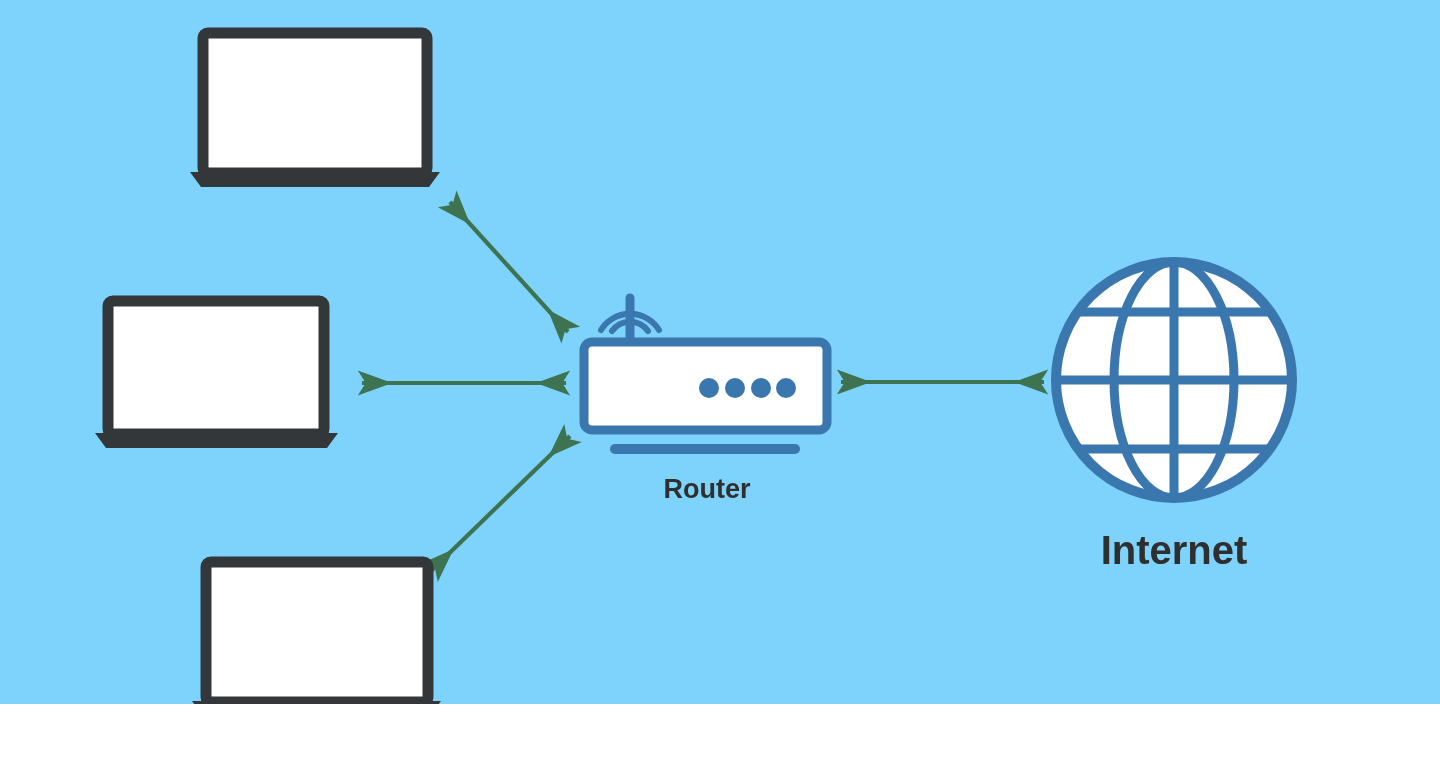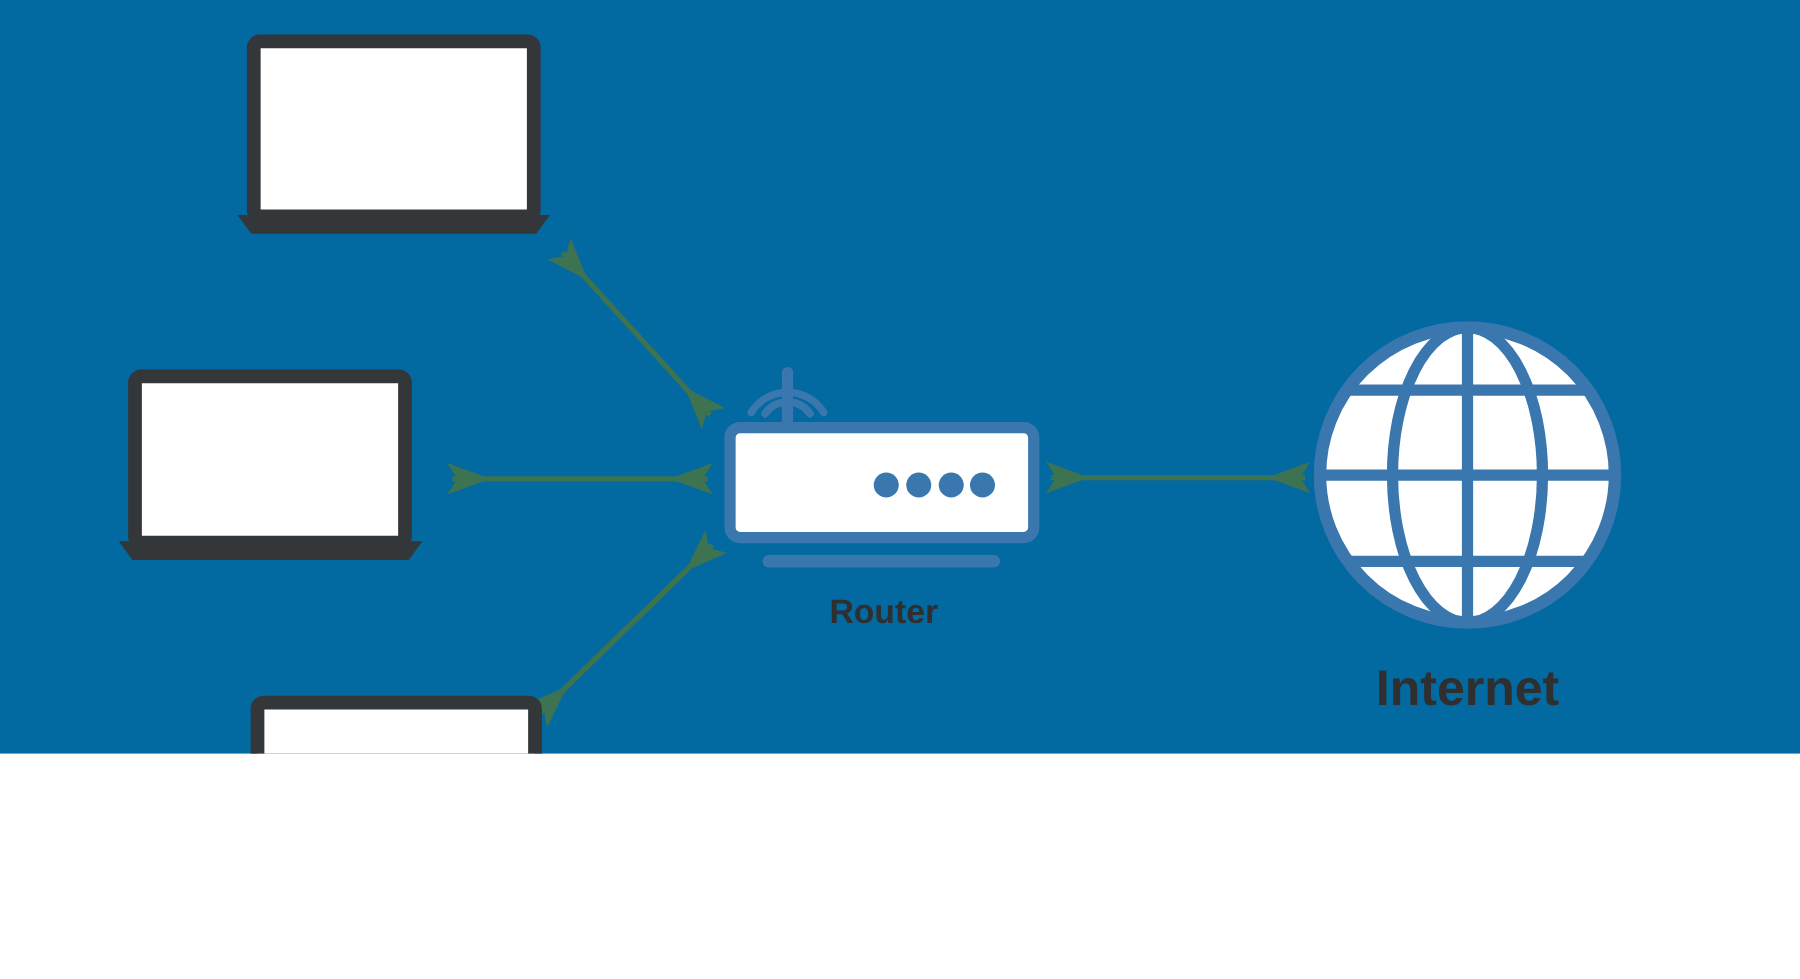--- a/index.html
+++ b/index.html
@@ -7,22 +7,22 @@
     margin: 0;
     padding: 0;
     background: #ffffff;
   }
   body {
     font-family: "Liberation Sans", sans-serif;
   }
   #canvas {
     position: relative;
     width: 1440px;
-    height: 603px;
-    background: #0369a1;
+    height: 704px;
+    background: #7dd3fc;
     overflow: hidden;
   }
   #diagram-svg {
     position: absolute;
     left: 0;
     top: 0;
     width: 1440px;
     height: 783px;
   }
   .node-label {

